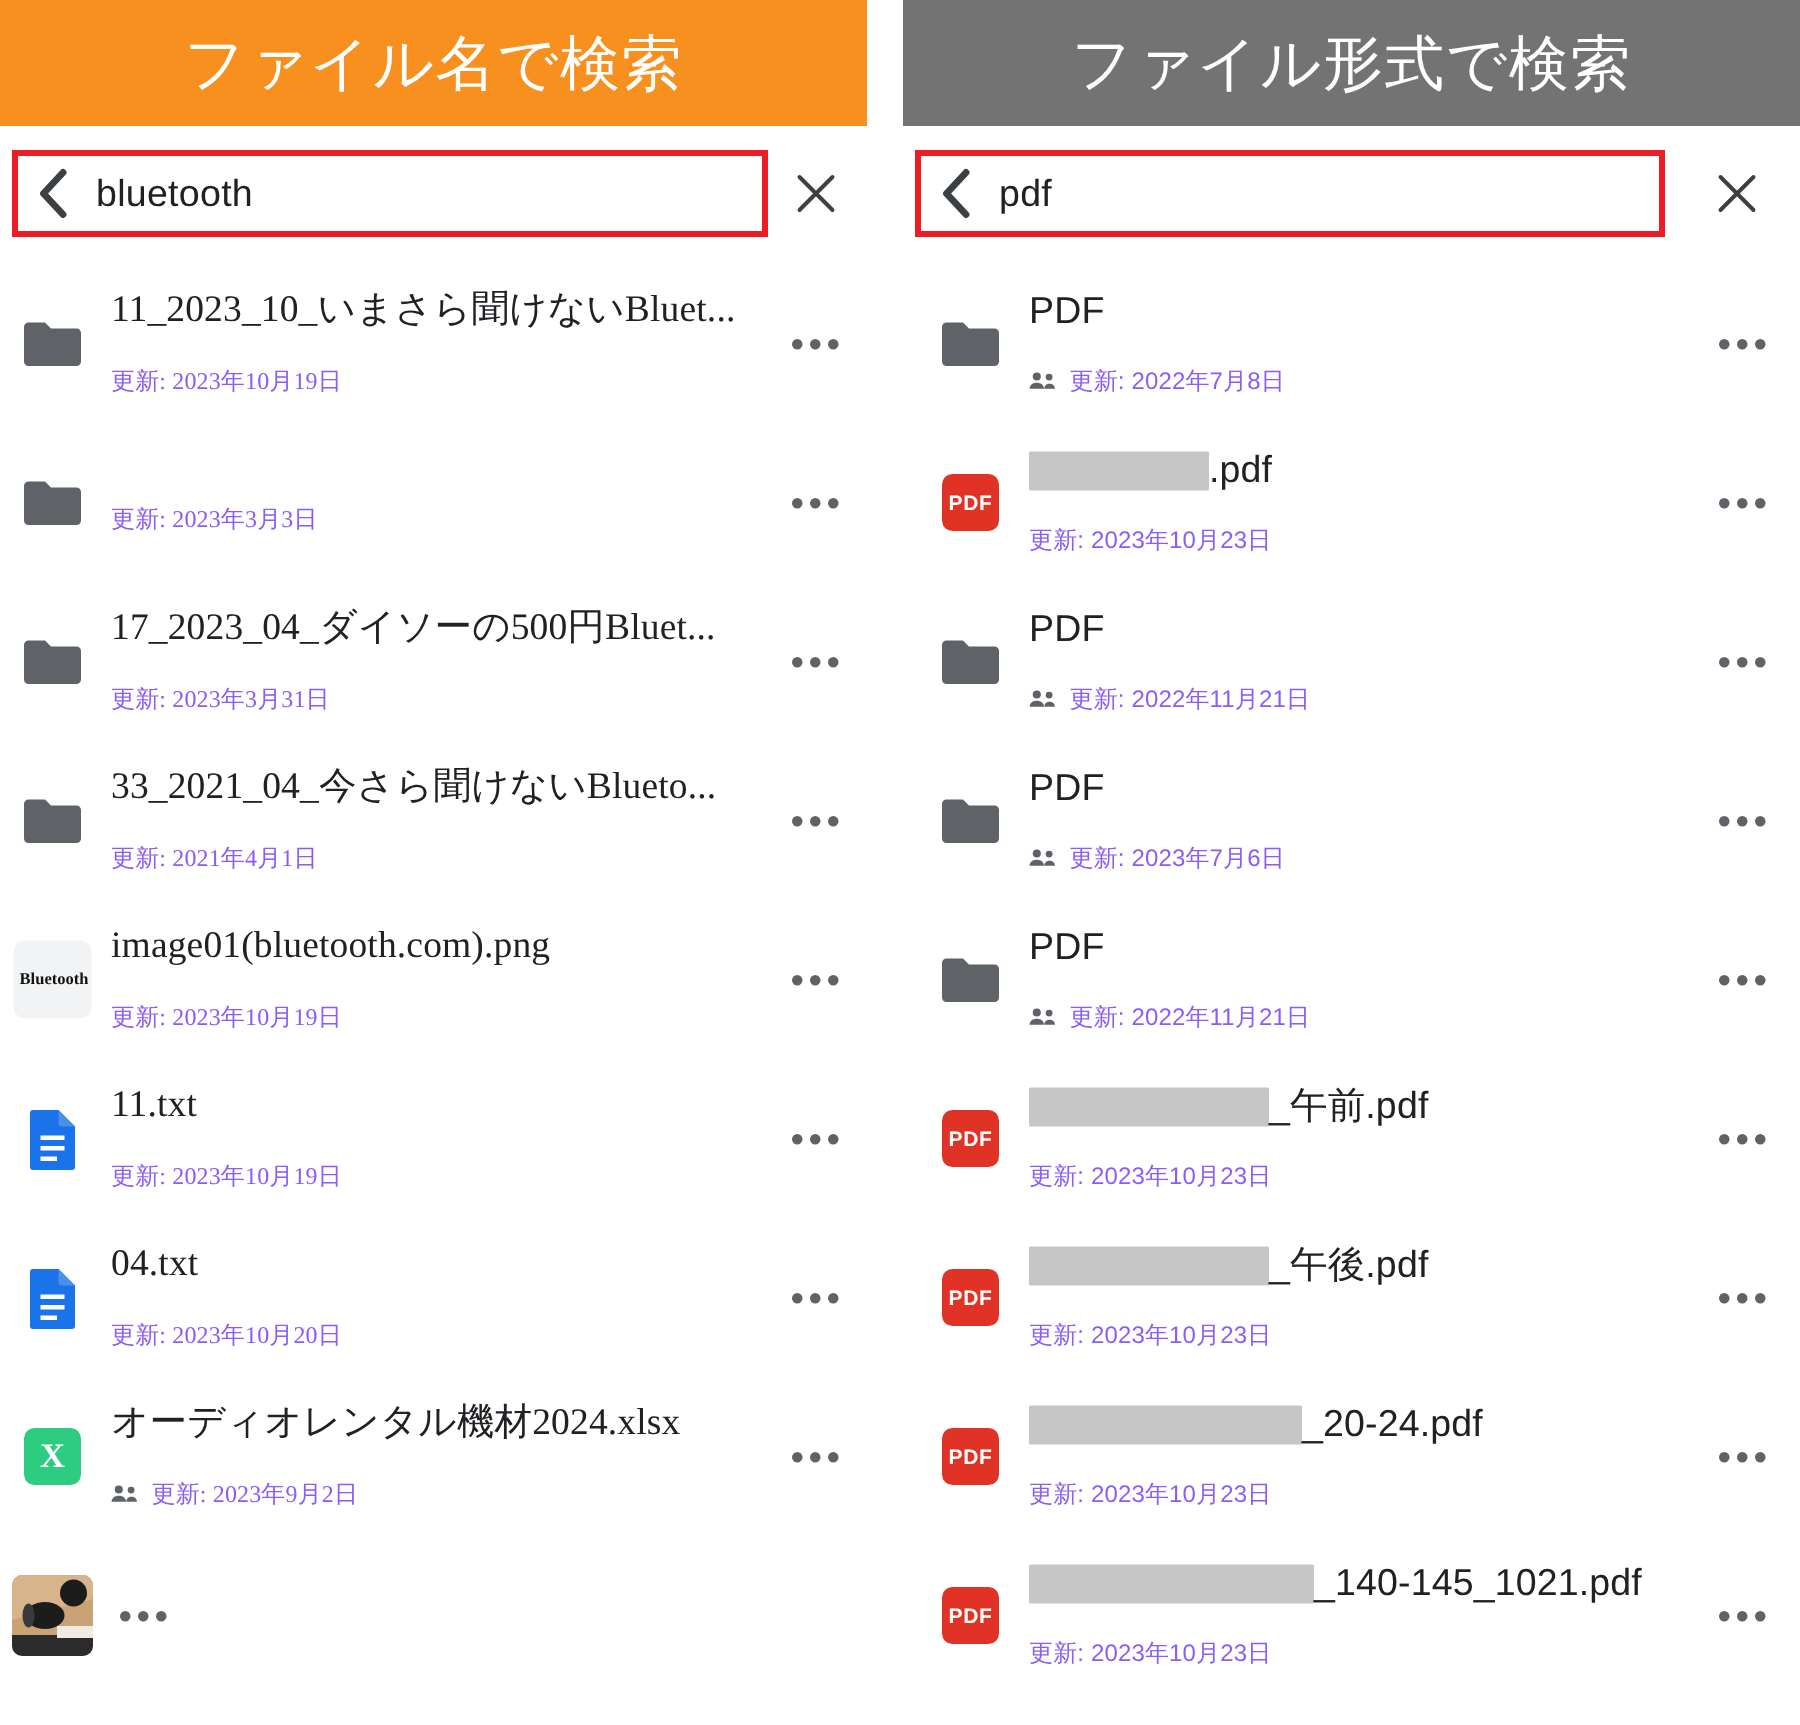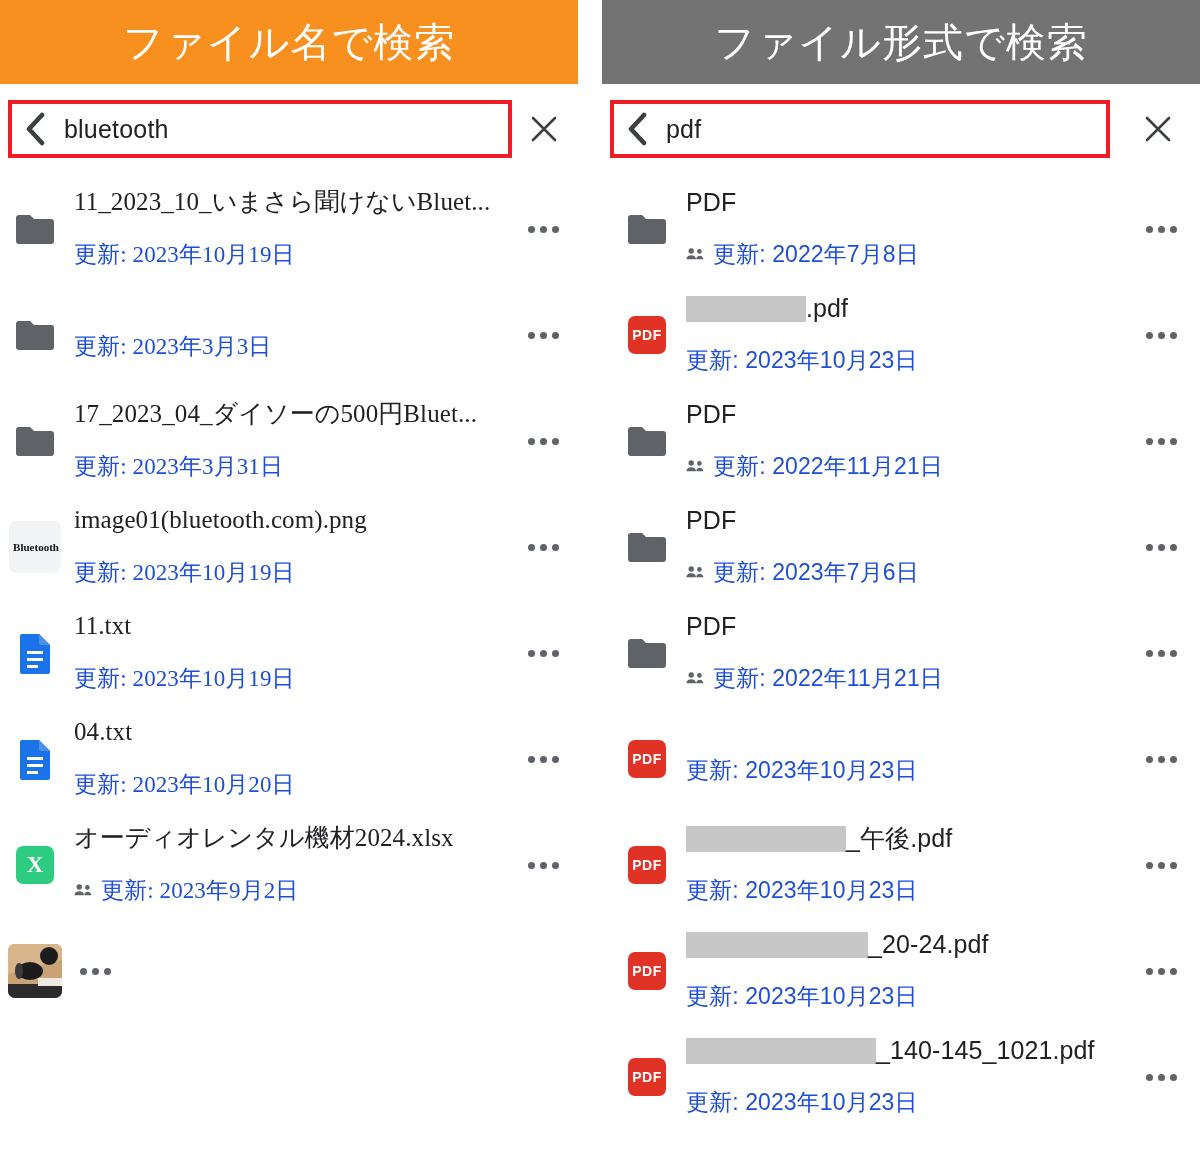--- a/index.html
+++ b/index.html
@@ -77,21 +77,21 @@
   }
   .row-text{flex:1 1 auto;min-width:0;padding-left:8px;}
   .row-name{
     font-size:25px;color:#202124;
     white-space:nowrap;overflow:hidden;text-overflow:clip;
     line-height:1.15;letter-spacing:.1px;
     display:flex;align-items:center;
   }
   .row-sub{
     margin-top:22px;
-    font-size:23px;color:#1d4ed8;
+    font-size:16px;color:#8b5cf6;
     display:flex;align-items:center;white-space:nowrap;
     letter-spacing:.1px;
   }
   .redact{
     display:inline-block;background:#c6c6c6;height:26px;vertical-align:-4px;border-radius:1px;
   }
   .kebab{
     width:58px;flex:0 0 58px;
     display:flex;align-items:center;justify-content:center;
     cursor:pointer;
@@ -191,20 +191,42 @@
             <svg width="42" height="34" viewBox="0 0 42 34" aria-hidden="true">
               <path d="M2 6a3 3 0 0 1 3-3h11l4 4h17a3 3 0 0 1 3 3v19a3 3 0 0 1-3 3H5a3 3 0 0 1-3-3z" fill="#5f6368"></path>
             </svg>
           </div>
           <div class="row-text">
             <div class="row-name">
               <span>17_2023_04_ダイソーの500円Bluet...</span>
             </div>
             <div class="row-sub">
               <span>更新: 2023年3月31日</span>
+            </div>
+          </div>
+          <div class="kebab">
+            <div class="kebab-inner">
+              <span></span>
+              <span></span>
+              <span></span>
+            </div>
+          </div>
+        </div>
+        <div class="file-row">
+          <div class="row-icon">
+            <svg width="42" height="34" viewBox="0 0 42 34" aria-hidden="true">
+              <path d="M2 6a3 3 0 0 1 3-3h11l4 4h17a3 3 0 0 1 3 3v19a3 3 0 0 1-3 3H5a3 3 0 0 1-3-3z" fill="#5f6368"></path>
+            </svg>
+          </div>
+          <div class="row-text">
+            <div class="row-name">
+              <span>33_2021_04_今さら聞けないBlueto...</span>
+            </div>
+            <div class="row-sub">
+              <span>更新: 2021年4月1日</span>
             </div>
           </div>
           <div class="kebab">
             <div class="kebab-inner">
               <span></span>
               <span></span>
               <span></span>
             </div>
           </div>
         </div>
@@ -494,20 +516,24 @@
               <span></span>
               <span></span>
             </div>
           </div>
         </div>
         <div class="file-row">
           <div class="row-icon">
             <div class="ico-badge ico-pdf">PDF</div>
           </div>
           <div class="row-text">
+            <div class="row-name">
+              <span class="redact" style="width: 160px;"></span>
+              <span>_午前.pdf</span>
+            </div>
             <div class="row-sub">
               <span>更新: 2023年10月23日</span>
             </div>
           </div>
           <div class="kebab">
             <div class="kebab-inner">
               <span></span>
               <span></span>
               <span></span>
             </div>

